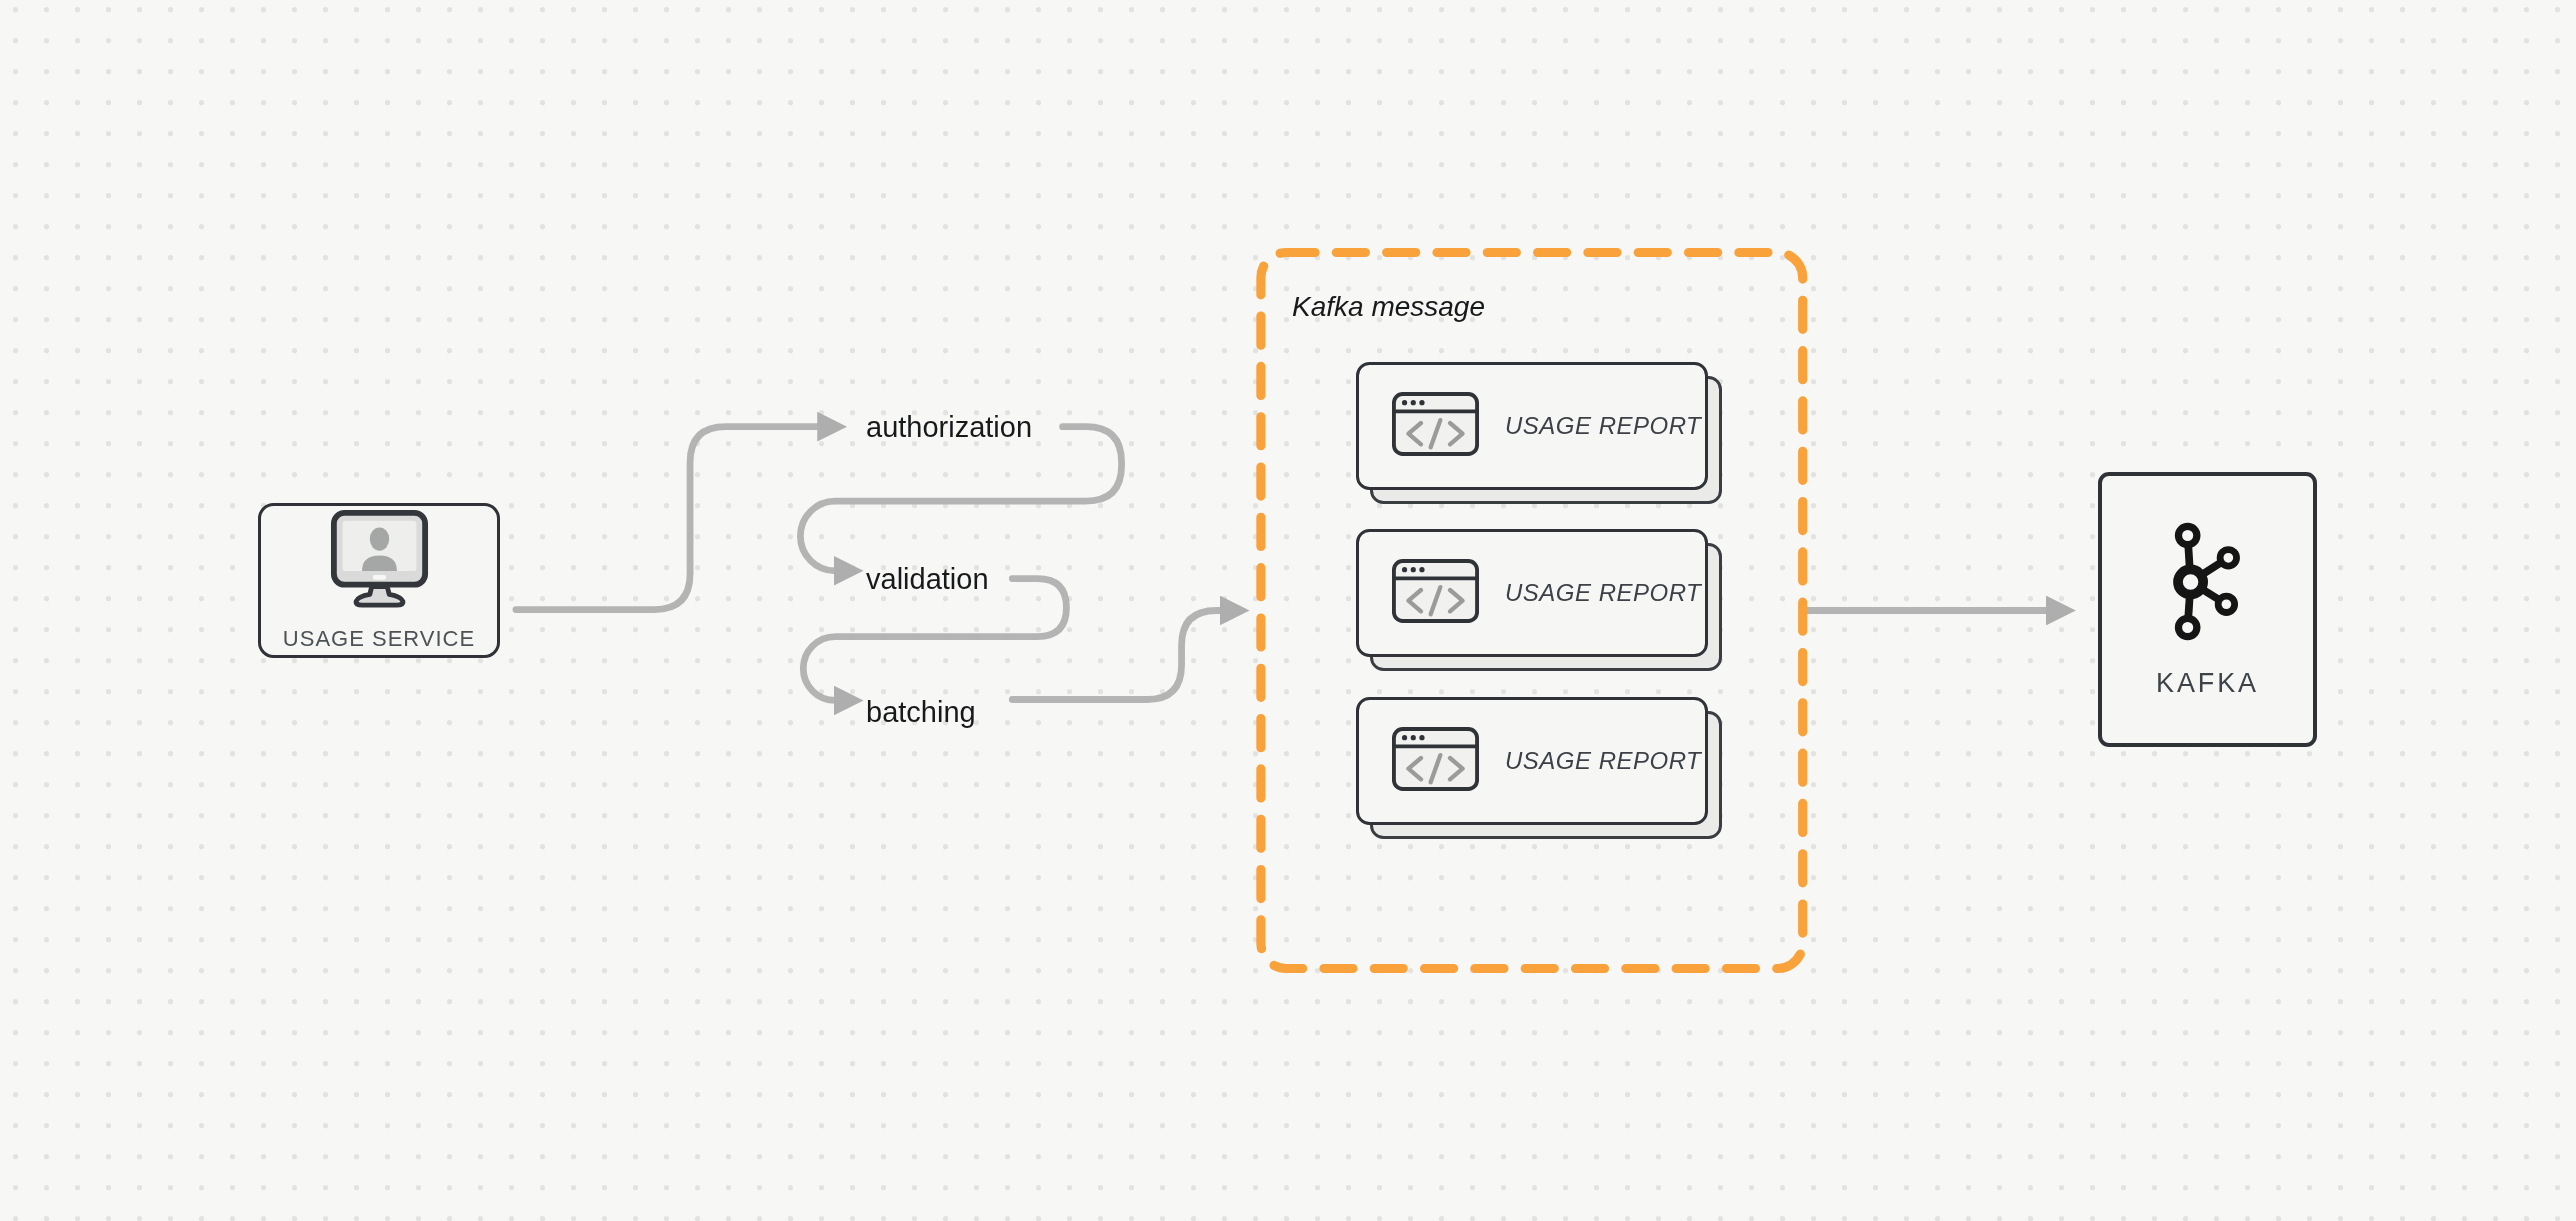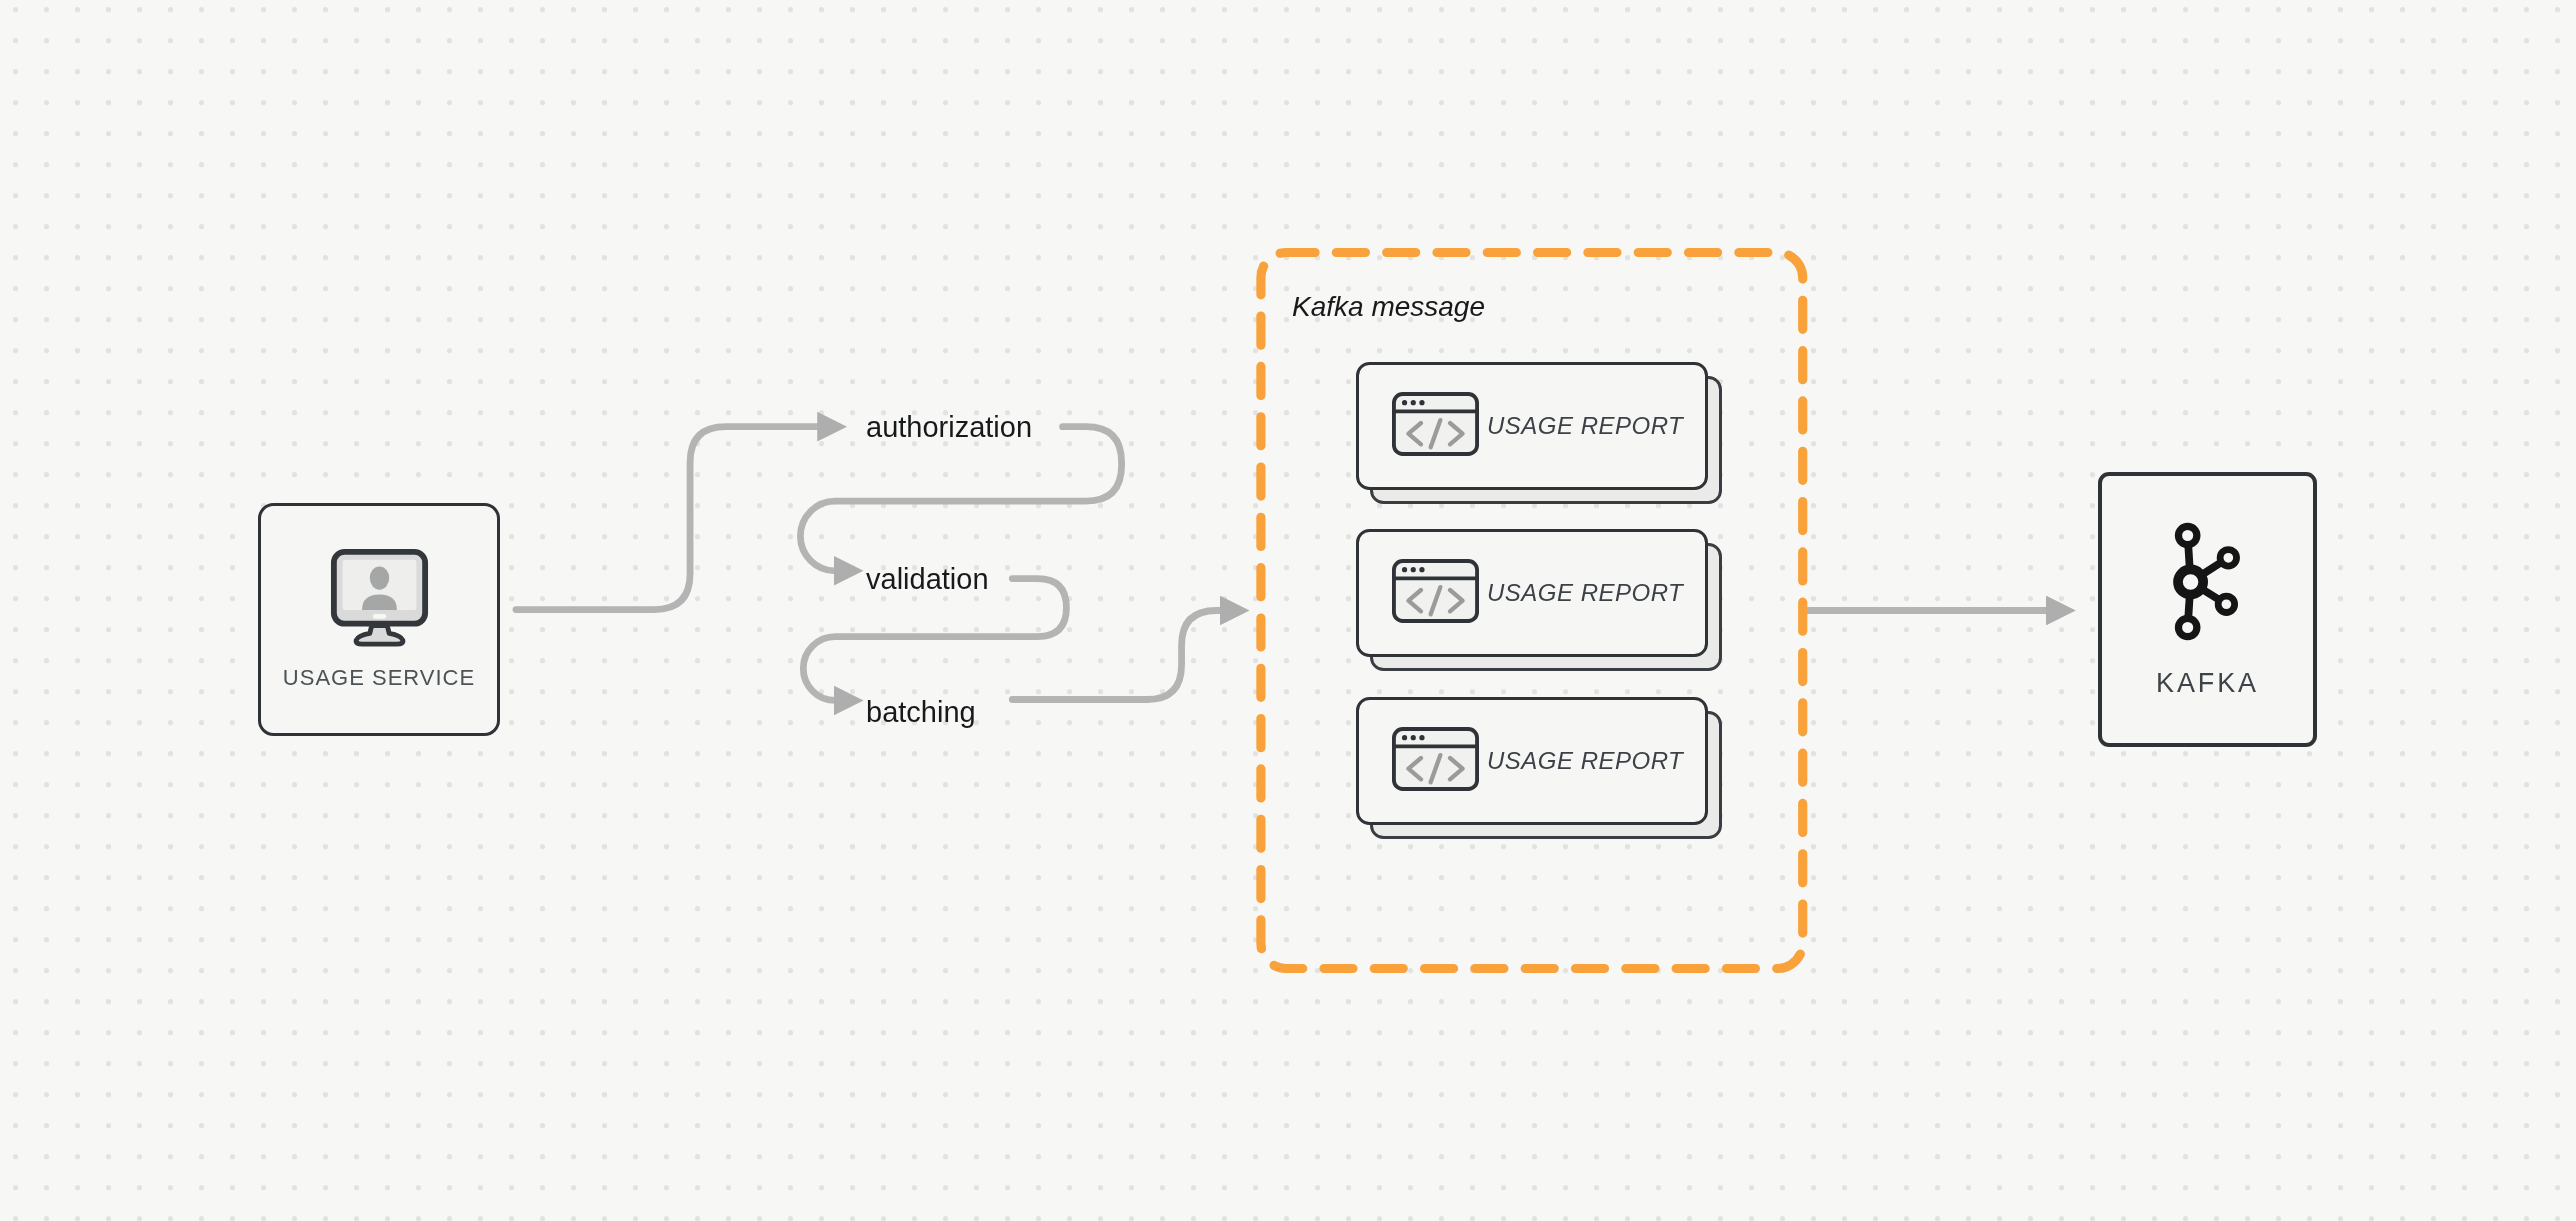--- a/index.html
+++ b/index.html
@@ -12,21 +12,21 @@
     background-position:0px -5.8px;
   }
   svg.layer{position:absolute;left:0;top:0;width:2576px;height:1221px;pointer-events:none;}
 
   
   .node{
     position:absolute;box-sizing:border-box;background:#f6f7f5;
     border:3.9px solid #2f3337;display:flex;flex-direction:column;
     align-items:center;justify-content:center;
   }
-  .usage-service{left:258px;top:503px;width:242px;height:233px;border-radius:15.5px;}
+  .usage-service{left:258px;top:503px;width:242px;height:155px;border-radius:15.5px;}
   .usage-service .node-label{
     margin-top:13.5px;font-size:22px;letter-spacing:1px;color:#4d5257;
   }
   .kafka-node{left:2098px;top:472px;width:219px;height:275px;border-radius:11px;border-width:4.8px;}
   .kafka-node .node-label{
     margin-top:21px;font-size:27px;letter-spacing:2.9px;color:#3e4349;
   }
 
   
   .step-label{
@@ -40,21 +40,21 @@
 
   
   .report-card{position:absolute;width:352px;height:128px;}
   .report-card .back{
     position:absolute;left:13.5px;top:13.5px;width:352px;height:128px;box-sizing:border-box;
     background:#eaebe9;border:3.9px solid #3a3e42;border-radius:13.5px;
   }
   .report-card .front{
     position:absolute;left:0;top:0;width:352px;height:128px;box-sizing:border-box;
     background:#f6f7f5;border:3.9px solid #2f3337;border-radius:13.5px;
-    display:flex;align-items:center;padding-left:33px;gap:8px;
+    display:flex;align-items:center;padding-left:33px;gap:26px;
   }
   .report-card .card-label{
     font-size:24px;font-style:italic;letter-spacing:0.5px;color:#3c4147;white-space:nowrap;
   }
 </style>
 </head>
 <body>
 
 <div class="canvas">
 

